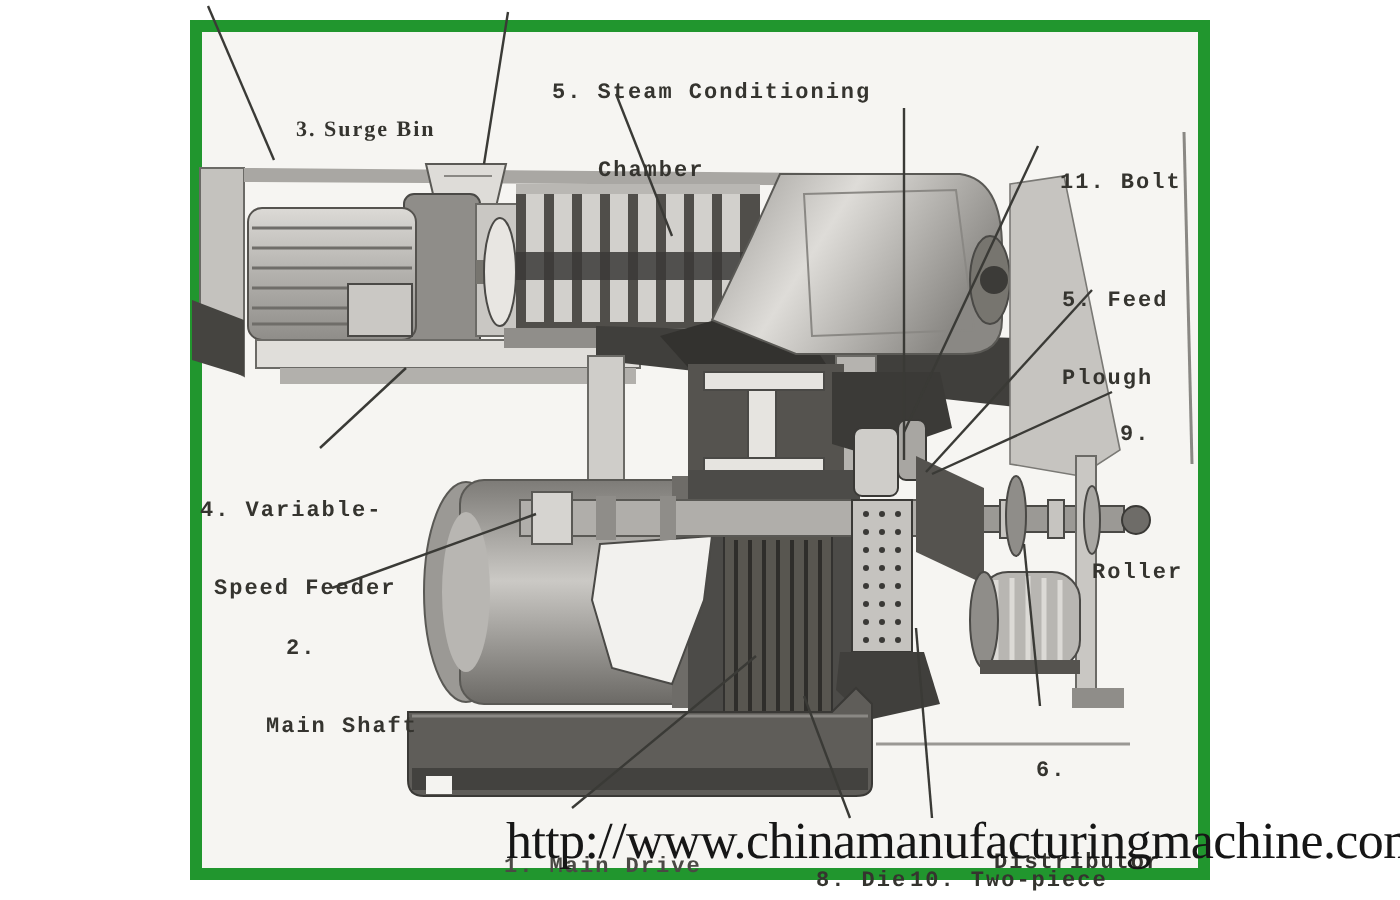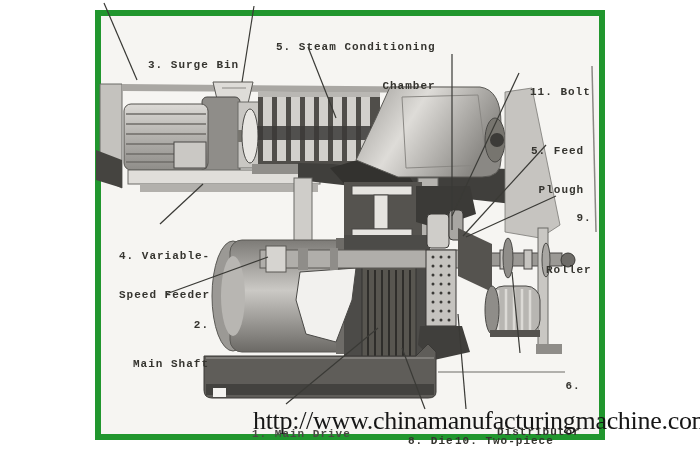--- a/index.html
+++ b/index.html
@@ -4,28 +4,28 @@
 <style>
   html,body{margin:0;padding:0;background:#ffffff;}
   #stage{position:relative;width:700px;height:450px;background:#ffffff;overflow:hidden;
          font-family:"Liberation Sans",sans-serif;}
   .frame{position:absolute;left:95px;top:10px;width:510px;height:430px;
          border:6px solid #21962e;box-sizing:border-box;background:#f6f5f2;}
   svg.art{position:absolute;left:0;top:0;width:700px;height:450px;}
   .lbl{position:absolute;font-family:"Liberation Mono","DejaVu Sans Mono",monospace;
        font-size:11px;font-weight:700;letter-spacing:1px;color:#35342f;
        line-height:13px;white-space:pre;z-index:5;}
-  .lbl span{display:block;text-align:right;}
+  .lbl span{display:block;}
   .lbl-main-drive{z-index:6;color:#4a4944;}
   .lbl-steam .l2{margin-left:23px;}
   .lbl-feeder .l2{margin-left:7px;}
   .lbl-shaft .l1{margin-left:10px;}
   .lbl-plough .l2{margin-left:0;}
   .lbl-roller .l1{margin-left:14px;}
-  .lbl-roller .l2{margin-top:13px;}
+  .lbl-roller .l2{margin-top:30px;}
   .lbl-distrib .l1{margin-left:21px;}
   .lbl-distrib .l2{margin-top:7px;}
   .watermark{position:absolute;left:253px;top:406px;z-index:8;
              font-family:"Liberation Serif","DejaVu Serif",serif;
              font-size:26px;font-weight:400;color:#161616;letter-spacing:-0.3px;
              white-space:nowrap;}
 </style>
 </head>
 <body>
 
@@ -236,25 +236,25 @@
 
   <div class="lbl lbl-main-drive" style="left:252px;top:402px;">
     <span class="l1">1. Main Drive</span>
   </div>
 
   <div class="lbl lbl-shaft" style="left:133px;top:293px;">
     <span class="l1">2.</span>
     <span class="l2">Main Shaft</span>
   </div>
 
-  <div class="lbl" style="left:148px;top:33px;">
+  <div class="lbl" style="left:148px;top:33px;font-family:Liberation Serif, serif;">
     <span class="l1">3. Surge Bin</span>
   </div>
 
-  <div class="lbl lbl-feeder" style="left:112px;top:224px;">
+  <div class="lbl lbl-feeder" style="left:100px;top:224px;">
     <span class="l1">4. Variable-</span>
     <span class="l2">Speed Feeder</span>
   </div>
 
   <div class="lbl lbl-steam" style="left:276px;top:15px;">
     <span class="l1">5. Steam Conditioning</span>
     <span class="l2">Chamber</span>
   </div>
 
   <div class="lbl lbl-distrib" style="left:497px;top:354px;">

